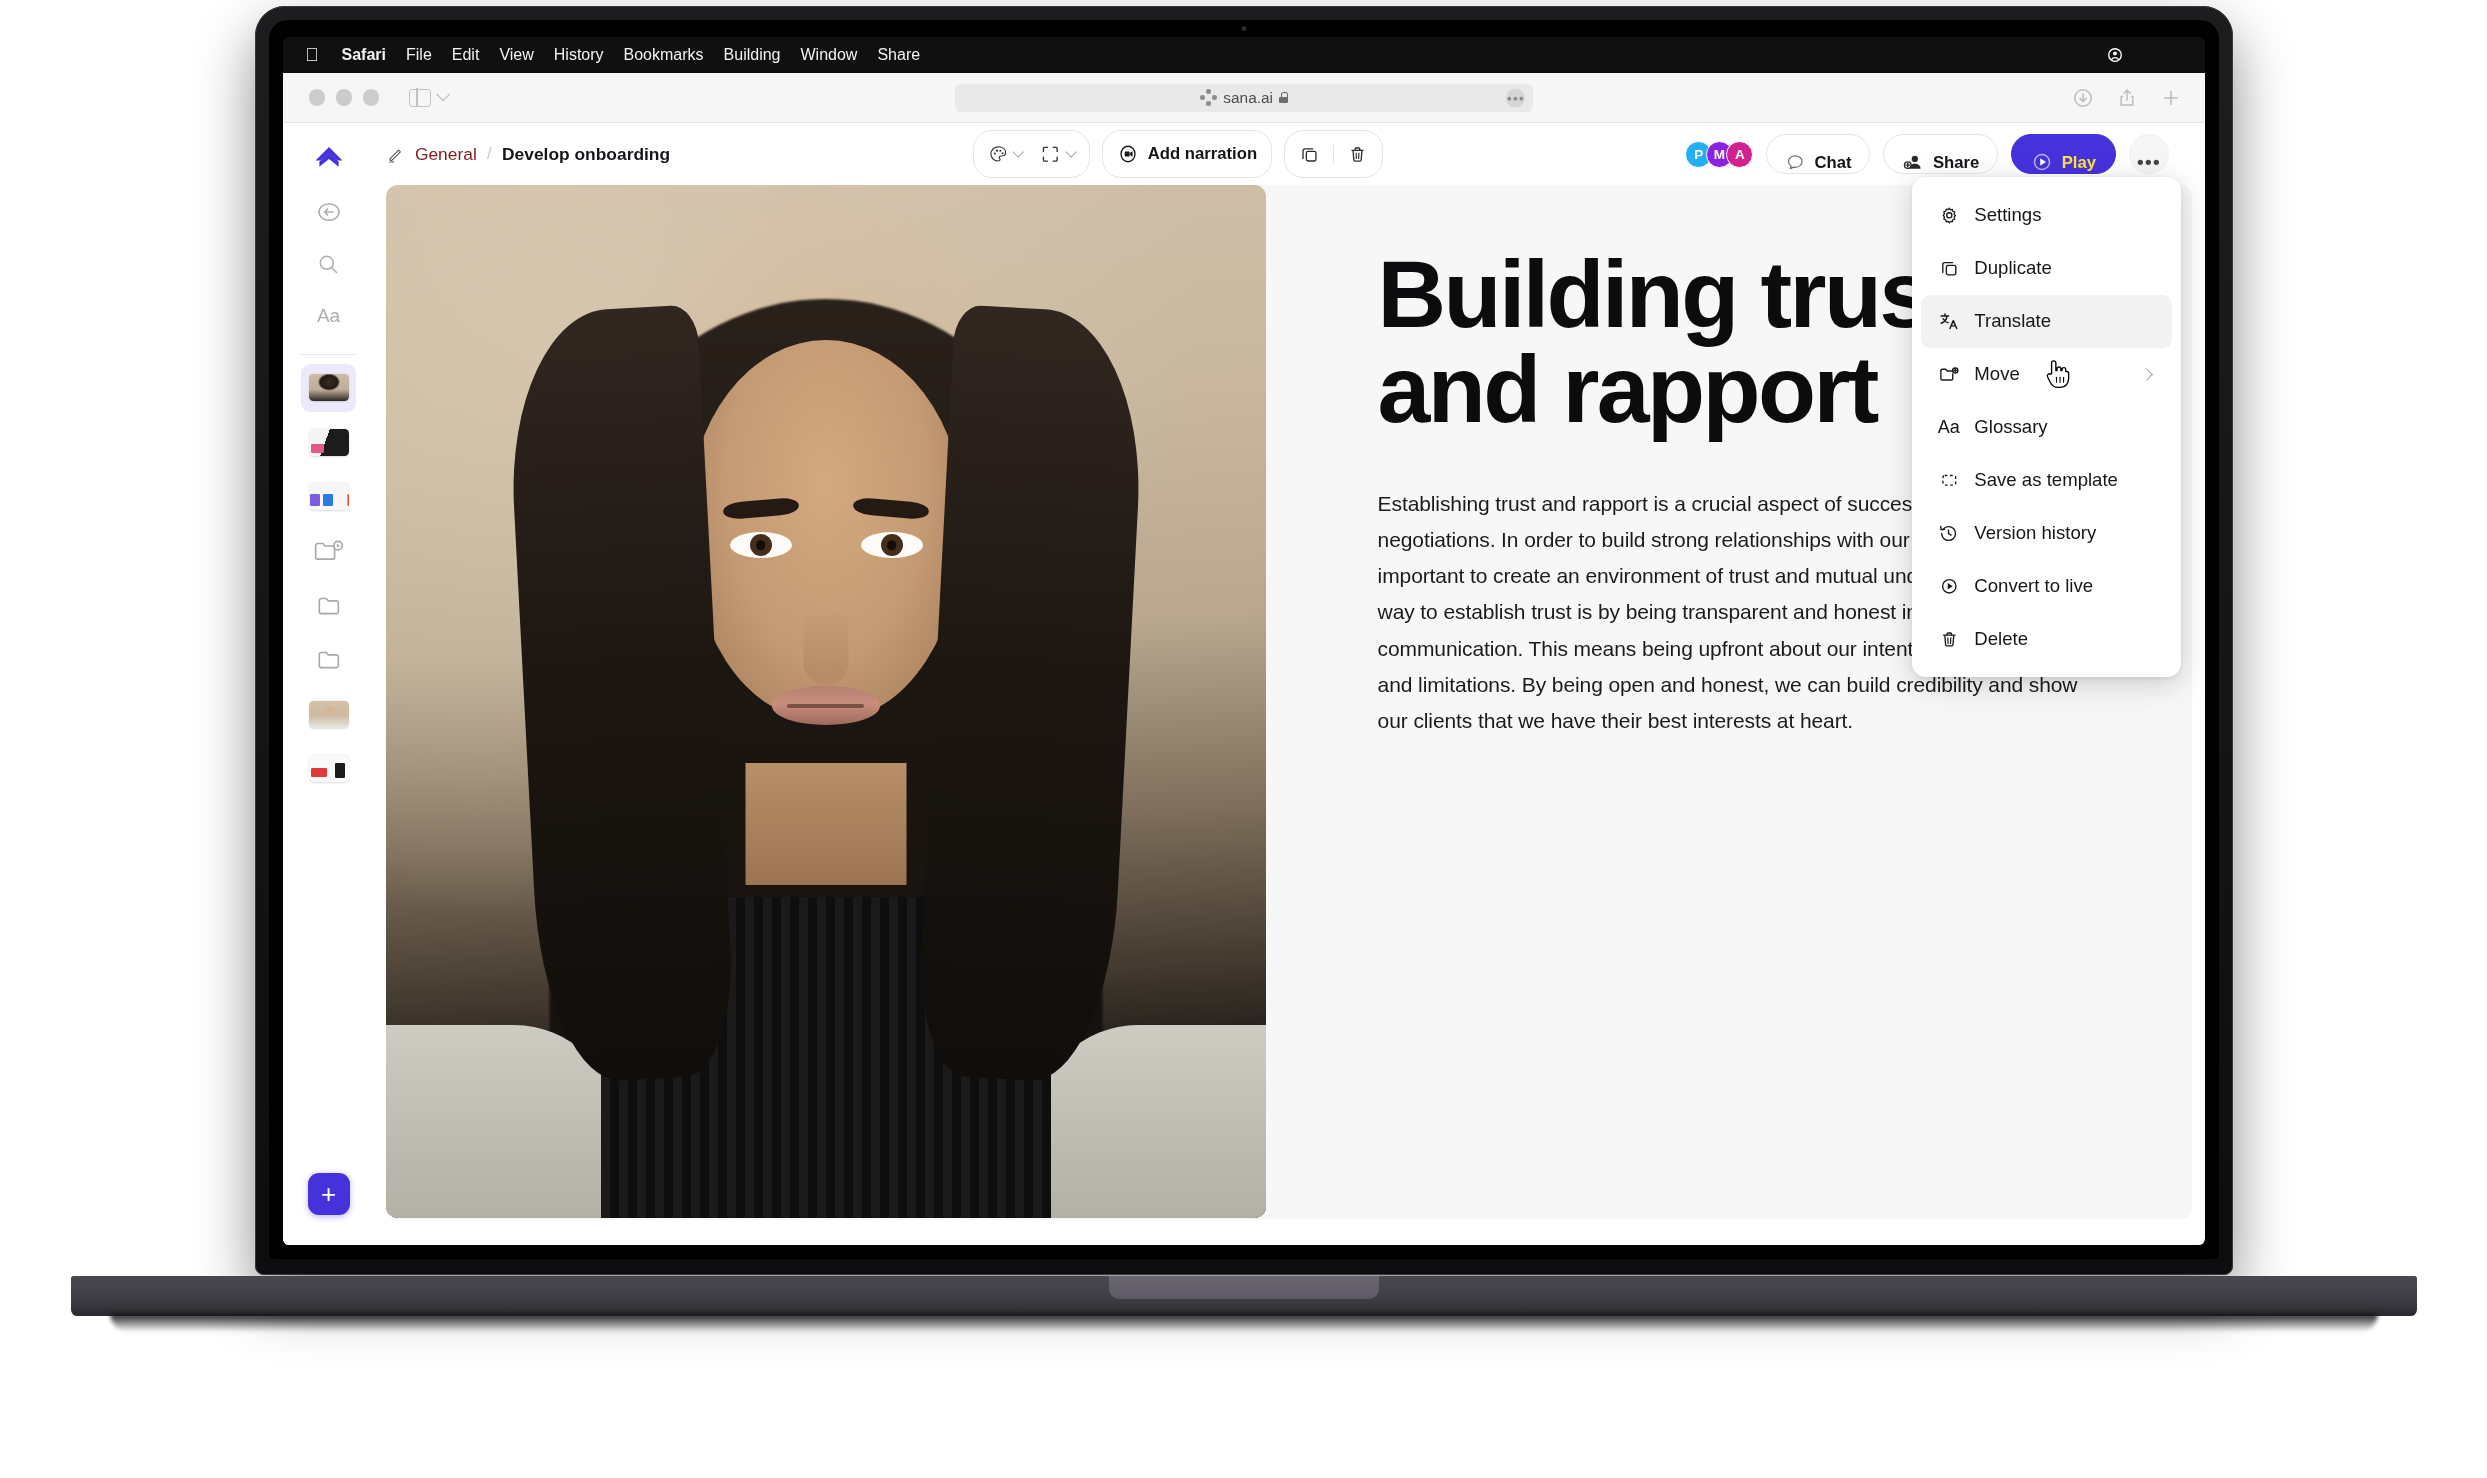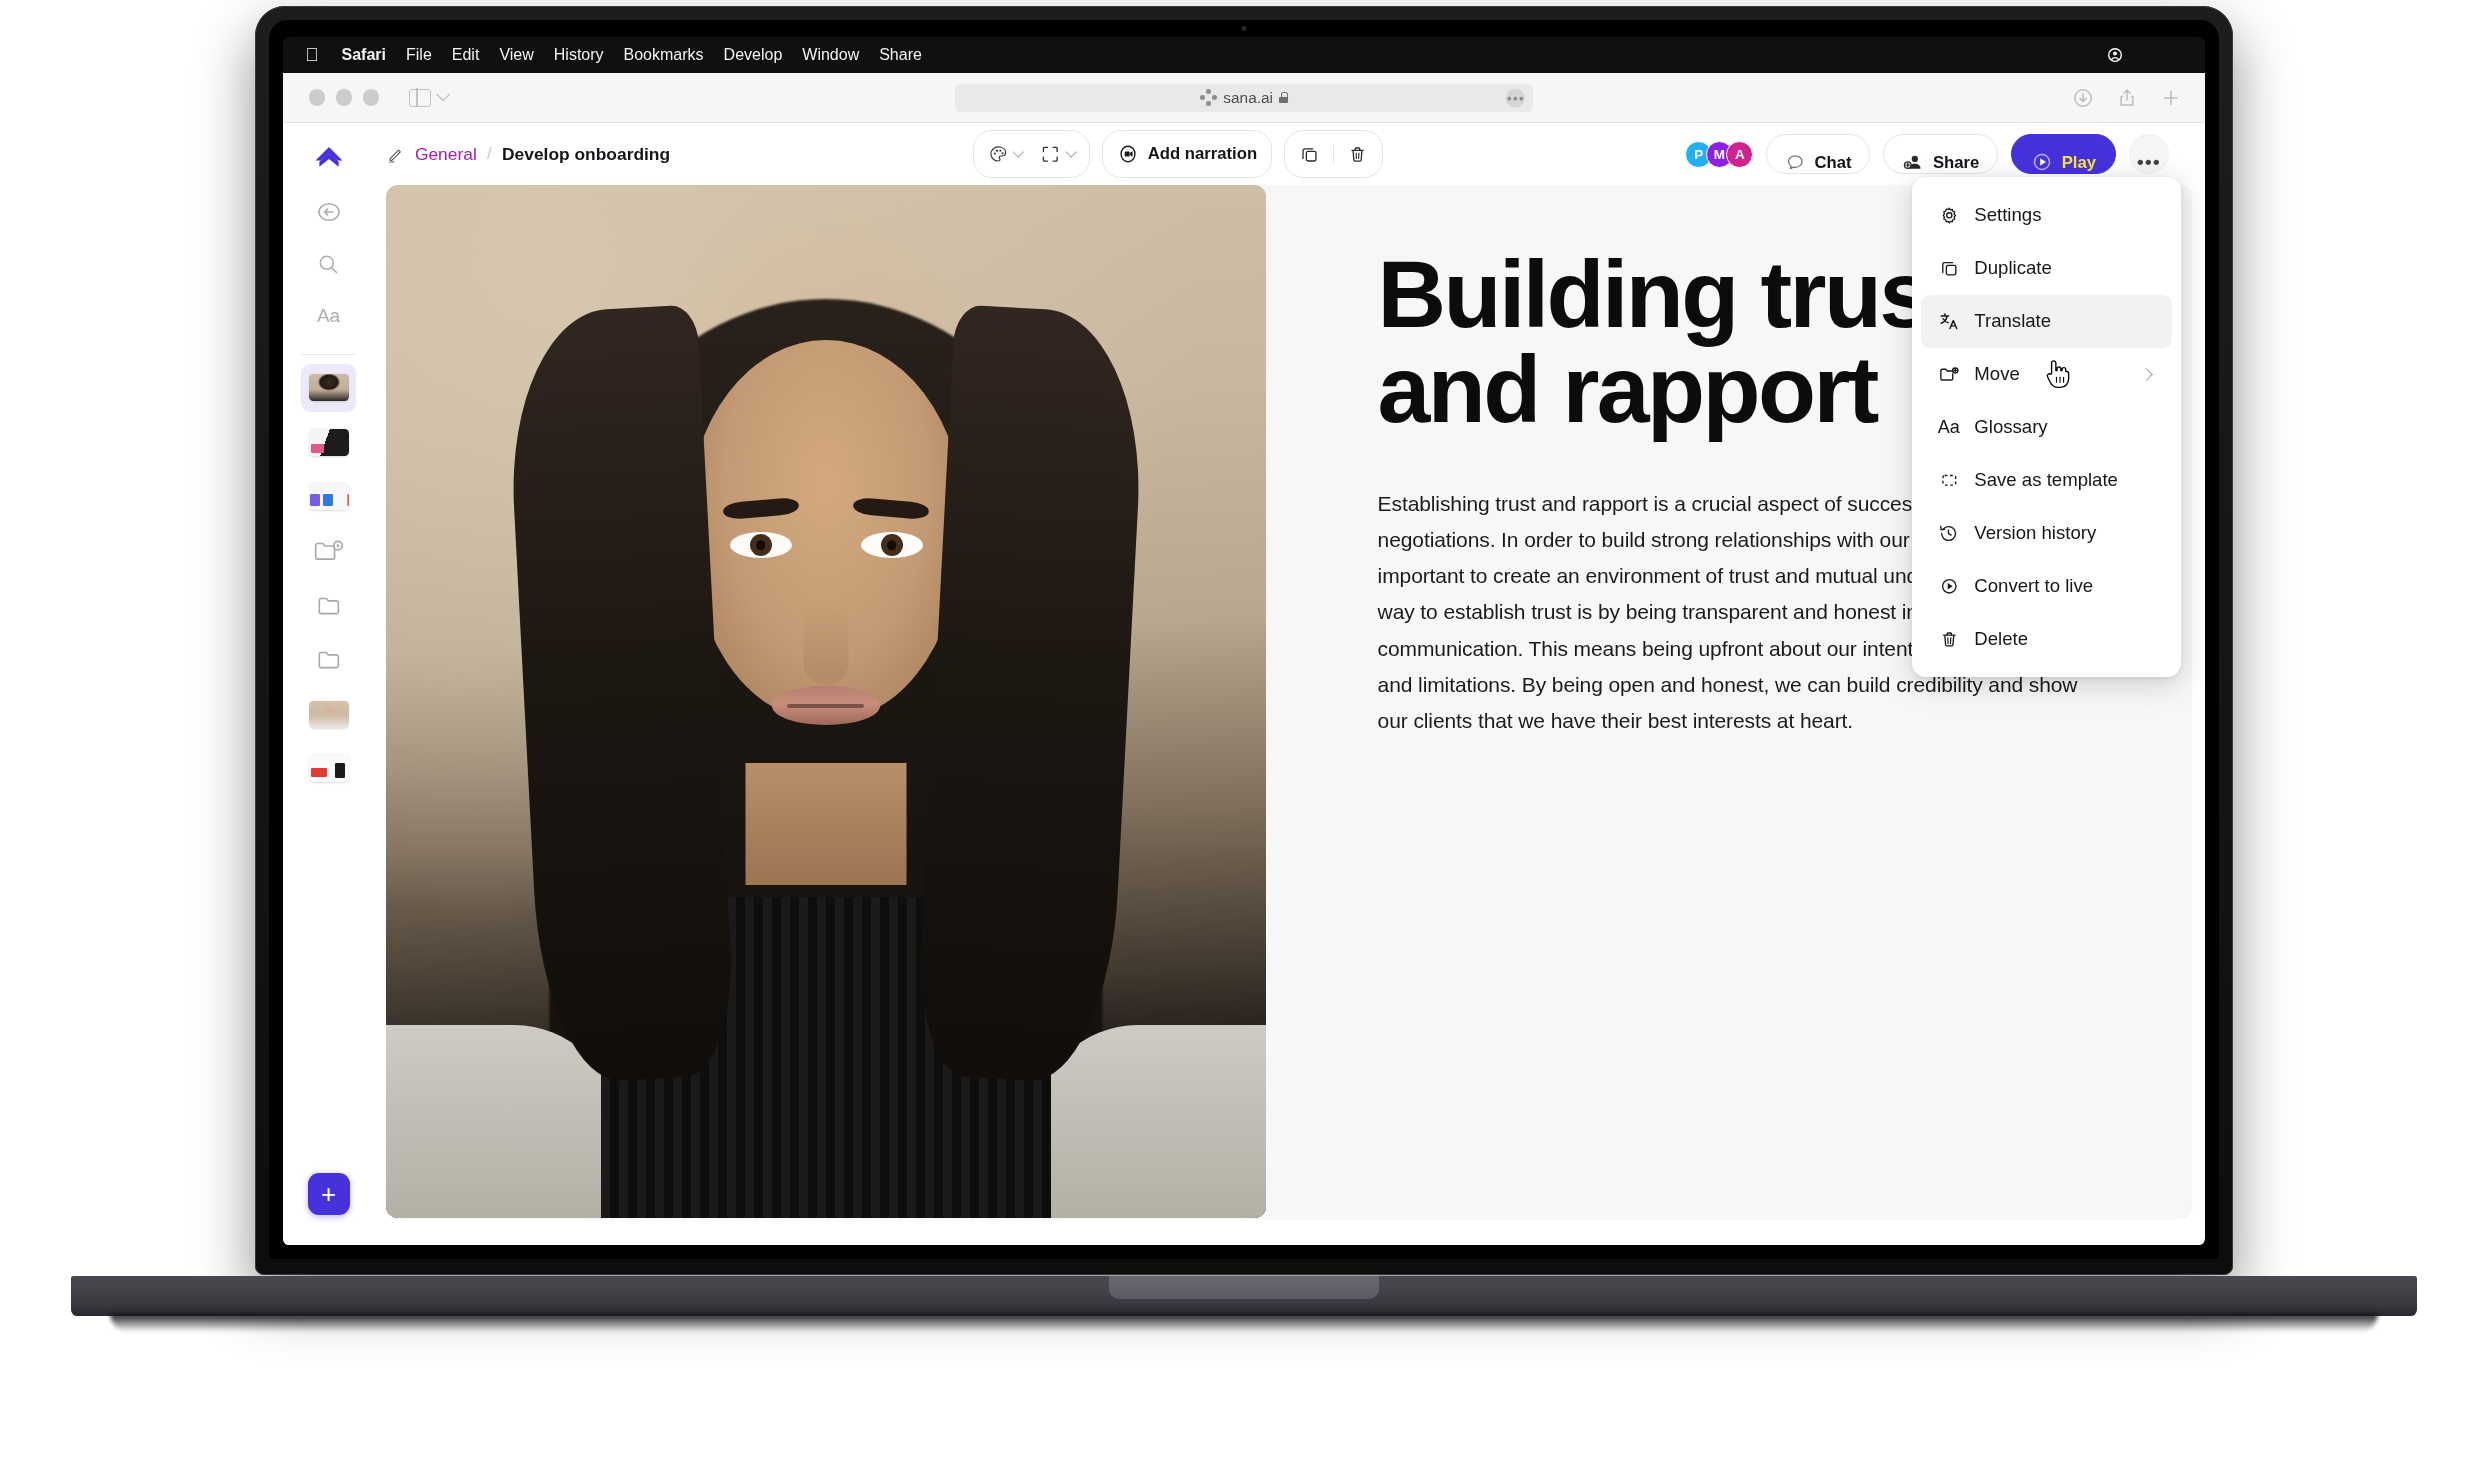--- a/index.html
+++ b/index.html
@@ -185,21 +185,21 @@
 
   
   .app-main { flex:1; display:flex; flex-direction:column; min-width:0; position:relative; }
 
   
   .app-header {
     flex:0 0 62px; display:flex; align-items:center;
     padding:0 36px 0 11.6px; gap:13px; background:#fff;
   }
   .crumb { display:flex; align-items:center; gap:10.3px; }
-  .crumb-gen { font-size:17.4px; color:#a21caf; }
+  .crumb-gen { font-size:17.4px; color:#7f1d1d; }
   .crumb-sep { font-size:16.7px; color:#c8c8c8; }
   .crumb-cur { font-size:17.4px; color:#15151a; font-weight:bold; }
 
   .hdr-center { display:flex; align-items:center; gap:11.6px; margin:0 auto; }
   .pill {
     height:48px; border:1px solid #e4e4e4; border-radius:19px;
     display:flex; align-items:center; padding:0 14px; gap:9px; background:#fff;
   }
   .pill-seg { display:flex; align-items:center; gap:5.8px; }
   .mini-chev { width:8.4px;height:8.4px;border-right:1.6px solid #a9a9a9;border-bottom:1.6px solid #a9a9a9;transform:rotate(45deg) translate(-1.3px,-1.3px); }
@@ -332,21 +332,21 @@
 
       <div class="mac-menubar">
         <div class="mb-left">
           <span class="apple-logo"></span>
           <span class="mb-item bold">Safari</span>
           <span class="mb-item">File</span>
           <span class="mb-item">Edit</span>
           <span class="mb-item">View</span>
           <span class="mb-item">History</span>
           <span class="mb-item">Bookmarks</span>
-          <span class="mb-item">Develop</span>
+          <span class="mb-item">Building</span>
           <span class="mb-item">Window</span>
           <span class="mb-item">Share</span>
         </div>
         <div class="mb-right">
           <svg class="mb-ico" viewBox="0 0 24 24">
             <path d="M12 18.2a1.6 1.6 0 100 .1z" fill="#fff"></path>
             <path d="M8.4 14.6a5.2 5.2 0 017.2 0" stroke="#fff" stroke-width="1.9" fill="none" stroke-linecap="round"></path>
             <path d="M5.6 11.5a9.2 9.2 0 0112.8 0" stroke="#fff" stroke-width="1.9" fill="none" stroke-linecap="round"></path>
             <path d="M3 8.6a13.2 13.2 0 0118 0" stroke="#fff" stroke-width="1.9" fill="none" stroke-linecap="round"></path>
             <circle cx="12" cy="18.1" r="1.5" fill="#fff"></circle>

